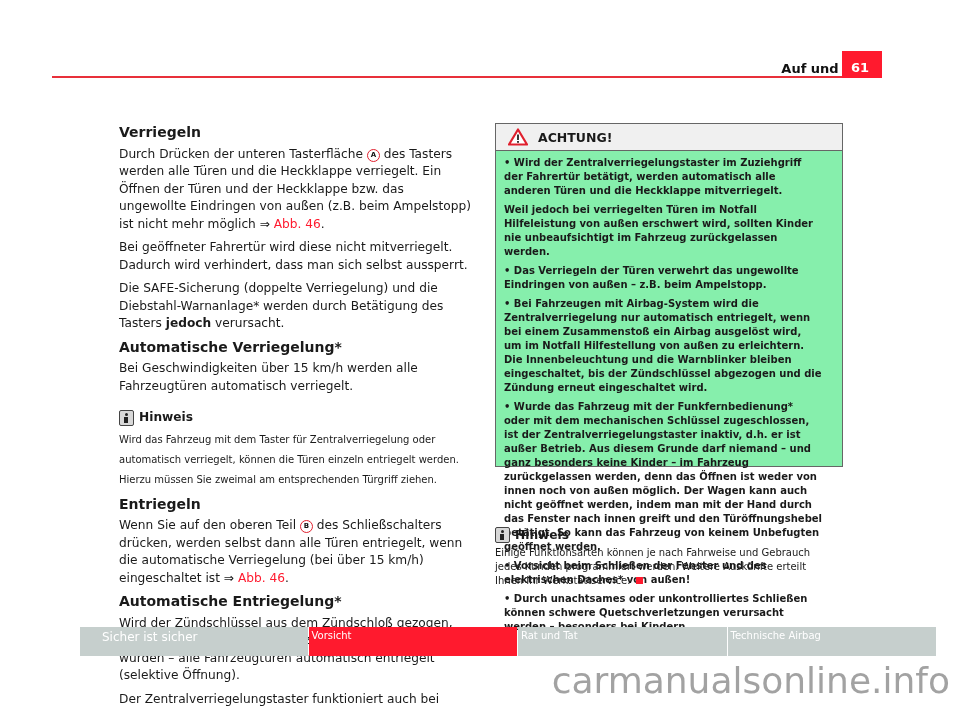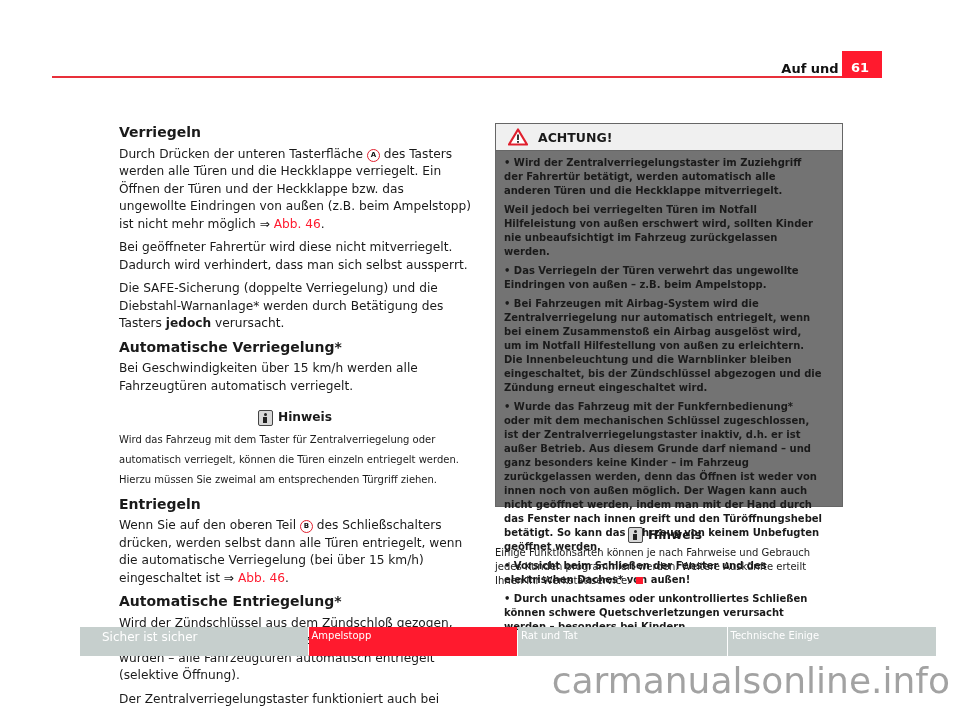--- a/index.html
+++ b/index.html
@@ -28,38 +28,38 @@
     .col-left p { margin: 0 0 6px 0; }
     .col-left h3 { margin: 0 0 4px 0; font-size: 14px; font-weight: bold; }
     .link { color: #ff1a2e; }
     .marker {
       display: inline-block; width: 11px; height: 11px; border: 1.2px solid #e0202e;
       border-radius: 50%; font-size: 7px; font-weight: bold; text-align: center;
       line-height: 11px; vertical-align: 1px; color: #111;
     }
     .hinweis-head {
       display: flex; align-items: center; gap: 5px; margin: 14px 0 3px 0;
-      font-size: 12.2px; font-weight: bold; justify-content: center;
+      font-size: 12.2px; font-weight: bold;
     }
     .info-icon {
       width: 15px; height: 16px; border: 1.5px solid #444; border-radius: 2px;
       background: #d8d8d8; box-sizing: border-box; position: relative;
     }
     .info-icon::before {
       content: ""; position: absolute; left: 5px; top: 2px; width: 3px; height: 3px;
       background: #222; border-radius: 50%;
     }
     .info-icon::after {
       content: ""; position: absolute; left: 4px; top: 6px; width: 4px; height: 6px;
       background: #222;
     }
     .hinweis-body { font-size: 10px; line-height: 20px; margin: 0 0 14px 0; }
     .achtung {
-      position: absolute; left: 495px; top: 123px; width: 348px; height: 384px;
-      border: 1px solid #666; box-sizing: border-box; background: #737373;
+      position: absolute; left: 495px; top: 123px; width: 348px; height: 344px;
+      border: 1px solid #666; box-sizing: border-box; background: #86efac;
     }
     .achtung-head {
       height: 26px; background: #f0f0f0; border-bottom: 1px solid #666;
       display: flex; align-items: center; padding-left: 12px; gap: 10px;
       font-size: 12.5px; font-weight: bold;
     }
     .warn-icon { width: 20px; height: 18px; }
     .achtung-body {
       padding: 5px 8px 0 8px; font-size: 10px; line-height: 14px; font-weight: bold;
     }
@@ -138,18 +138,18 @@
 <div class="hinweis-right">
   <div class="hinweis-head">
     <span class="info-icon"></span>
     <span>Hinweis</span>
   </div>
   <p class="hinweis-body"><span>Einige Funktionsarten können je nach Fahrweise und Gebrauch jedes Kunden programmiert werden. Weitere Auskünfte erteilt Ihnen Ihr Werkstattservice.</span> <span class="end-mark"></span></p>
 </div>
 
 <div class="footer">
   <div class="footer-tab first">Sicher ist sicher</div>
-  <div class="footer-tab active">Ampelstopp</div>
+  <div class="footer-tab active">Vorsicht</div>
   <div class="footer-tab">Rat und Tat</div>
-  <div class="footer-tab">Technische Einige</div>
+  <div class="footer-tab">Technische Airbag</div>
 </div>
 
 <div class="watermark">carmanualsonline.info</div>
 
 </body></html>

